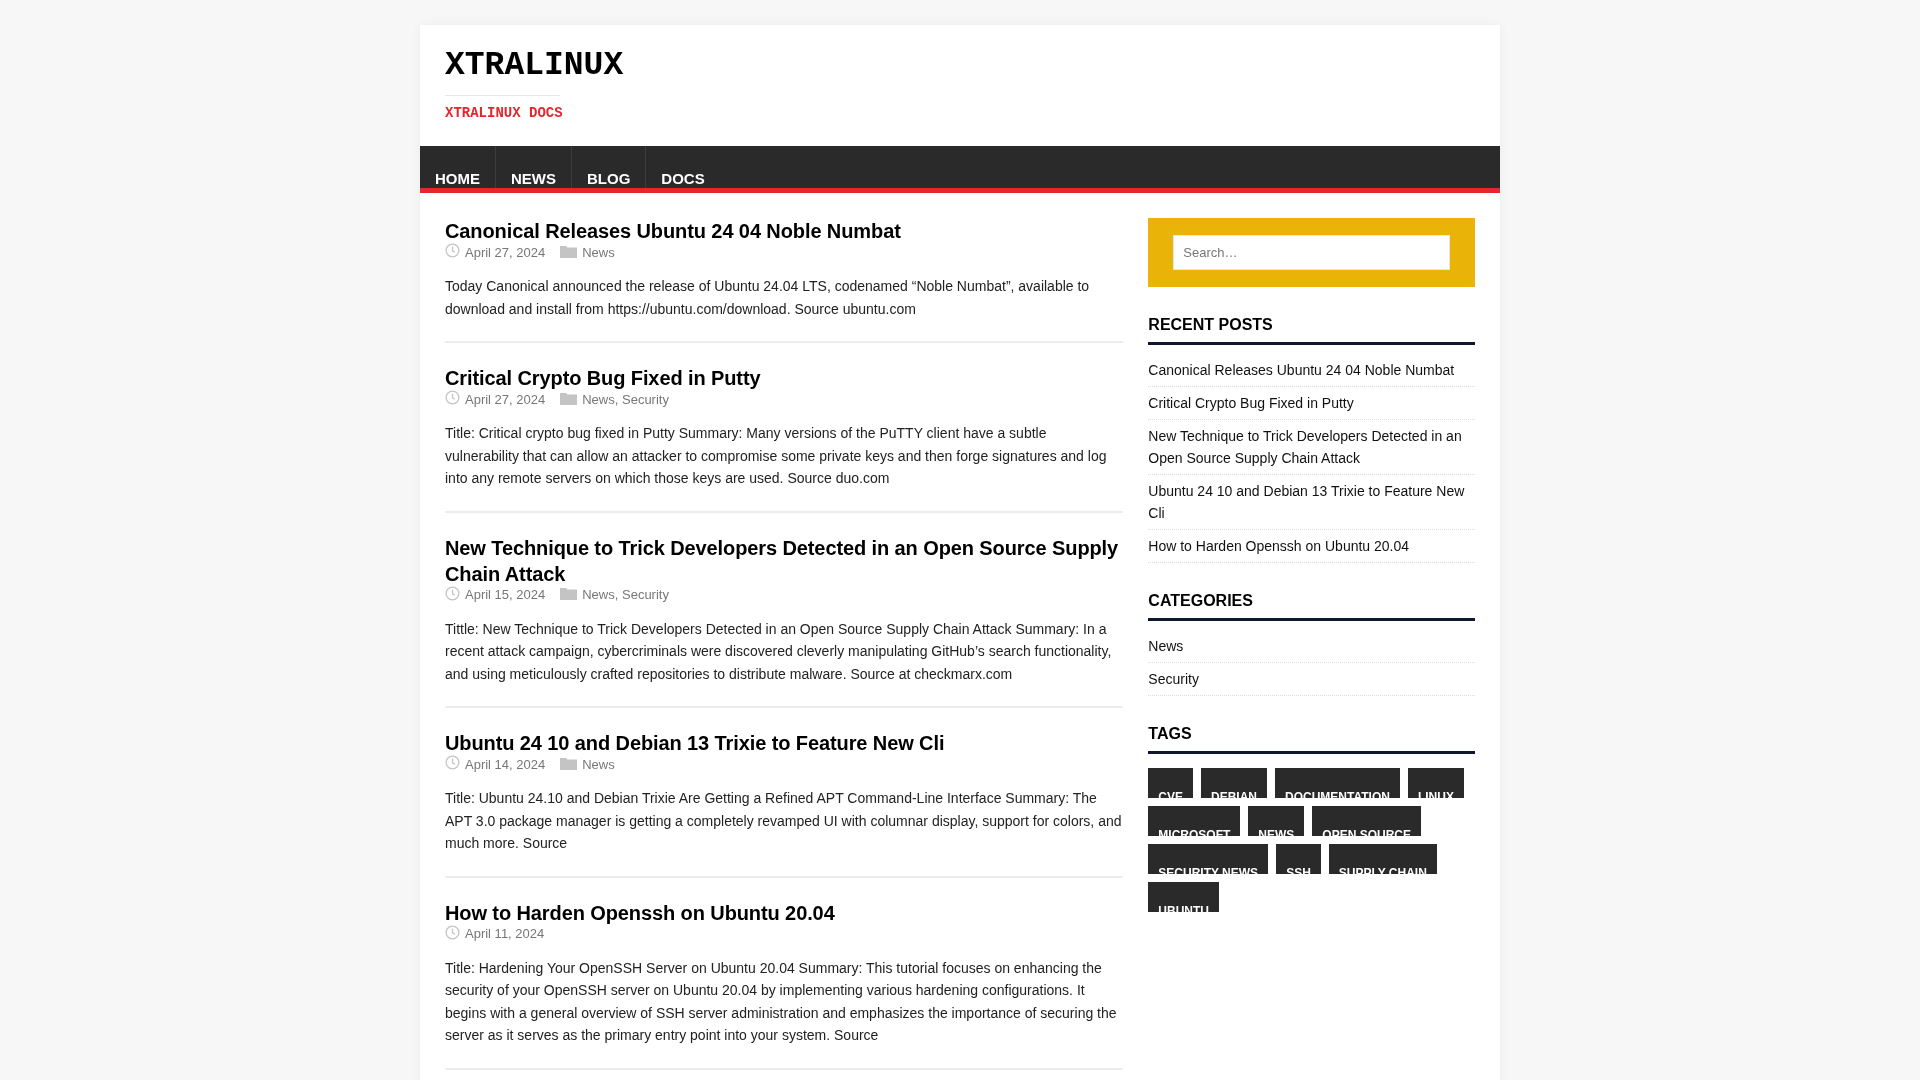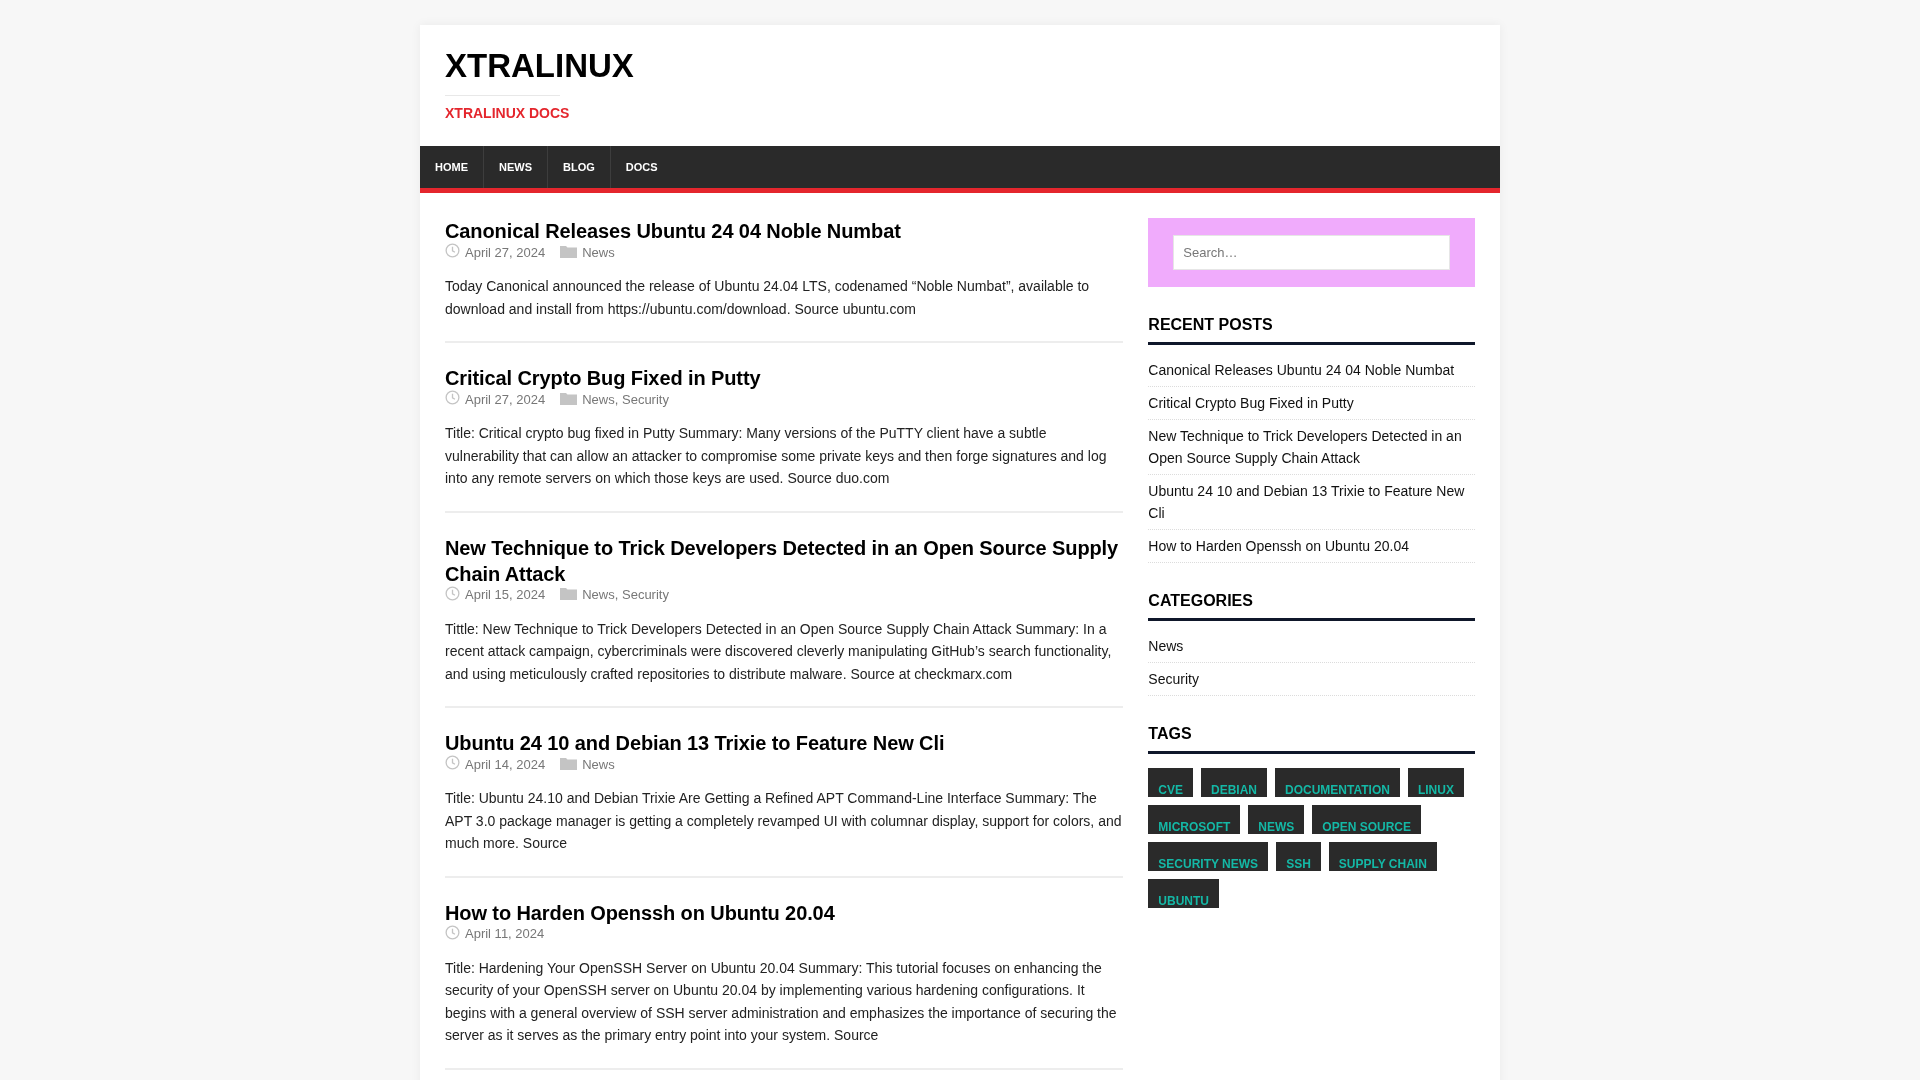--- a/index.html
+++ b/index.html
@@ -10,41 +10,41 @@
     color: #000;
   }
   .container {
     position: absolute;
     left: 420px; top: 25px;
     width: 1080px; height: 1100px;
     background: #fff;
     box-shadow: 0 0 10px rgba(0,0,0,0.06);
   }
   
-  .site-header { height: 121px; padding: 22px 25px 12px 25px; }
+  .site-header { height: 121px; padding: 22px 25px 12px 25px; font-family: Liberation Mono, monospace; }
   .site-title {
     font-size: 33px; font-weight: bold; color: #000;
     line-height: 38px; letter-spacing: 0;
     display: inline-block;
   }
   .title-divider { width: 115px; height: 1px; background: #e8e8e8; margin-top: 10px; }
   .site-desc {
     font-size: 14px; font-weight: bold; color: #e4262d;
     margin-top: 9px; line-height: 16px;
   }
   
   .main-nav {
     height: 42px; background: #2a2a2a;
     border-bottom: 5px solid #e4262d;
     display: flex;
     box-sizing: content-box;
   }
   .nav-item {
-    color: #fff; font-size: 11px; font-weight: bold;
-    text-transform: uppercase; padding: 0 15px;
+    color: #fff; font-size: 15px; font-weight: bold;
+    text-transform: uppercase; padding: 12px 15px;
     line-height: 42px; border-right: 1px solid #3d3d3d;
     cursor: pointer;
     text-align: center;
   }
   .nav-item:last-child { border-right: none; }
   
   .content-area { display: flex; padding: 25px 25px 0 25px; }
   .main-col { width: 679px; }
   .sidebar { width: 327px; margin-left: 25px; }
   
@@ -57,43 +57,43 @@
     display: flex; align-items: center; font-size: 13px; color: #777;
     height: 16px;
   }
   .meta-icon { display: inline-block; margin-right: 5px; }
   .meta-date { margin-right: 15px; }
   .meta-cat { cursor: pointer; }
   .post-excerpt {
     font-size: 14px; line-height: 22.5px; color: #222; margin-top: 15px;
   }
   
-  .search-widget { background: #f0abfc; padding: 17px 25px; margin-bottom: 28px; }
+  .search-widget { background: #eab308; padding: 17px 25px; margin-bottom: 28px; }
   .search-input {
     width: 100%; height: 35px; border: 1px solid #e6e6e6; background: #fff;
     padding: 0 9px; font-size: 13px; color: #777;
     font-family: "Liberation Sans", sans-serif; outline: none;
   }
   .search-input::placeholder { color: #777; }
   .widget { margin-bottom: 28px; }
   .widget-title {
     font-size: 16px; font-weight: bold; text-transform: uppercase;
     color: #000; padding-bottom: 7px; border-bottom: 3px solid #0f172a;
     line-height: 20px; margin-bottom: 14px;
   }
   .widget-list { list-style: none; }
   .widget-list li {
     font-size: 14px; line-height: 22px; color: #111;
     border-bottom: 1px dotted #dcdcdc; padding: 5px 0 5px 0; cursor: pointer;
   }
   .widget-list li:first-child { padding-top: 0; }
   .tags { display: flex; flex-wrap: wrap; }
   .tag {
-    background: #2a2a2a; color: #14b8a6; font-size: 12px; font-weight: bold;
-    text-transform: uppercase; padding: 8px 10px; height: 29px; line-height: 29px;
+    background: #2a2a2a; color: #ffffff; font-size: 12px; font-weight: bold;
+    text-transform: uppercase; padding: 15px 10px; height: 29px; line-height: 29px;
     margin: 0 8px 8px 0; cursor: pointer;
   }
 </style>
 </head>
 <body>
 
 <div class="container">
   <header class="site-header">
     <div class="site-title">XTRALINUX</div>
     <div class="title-divider"></div>

